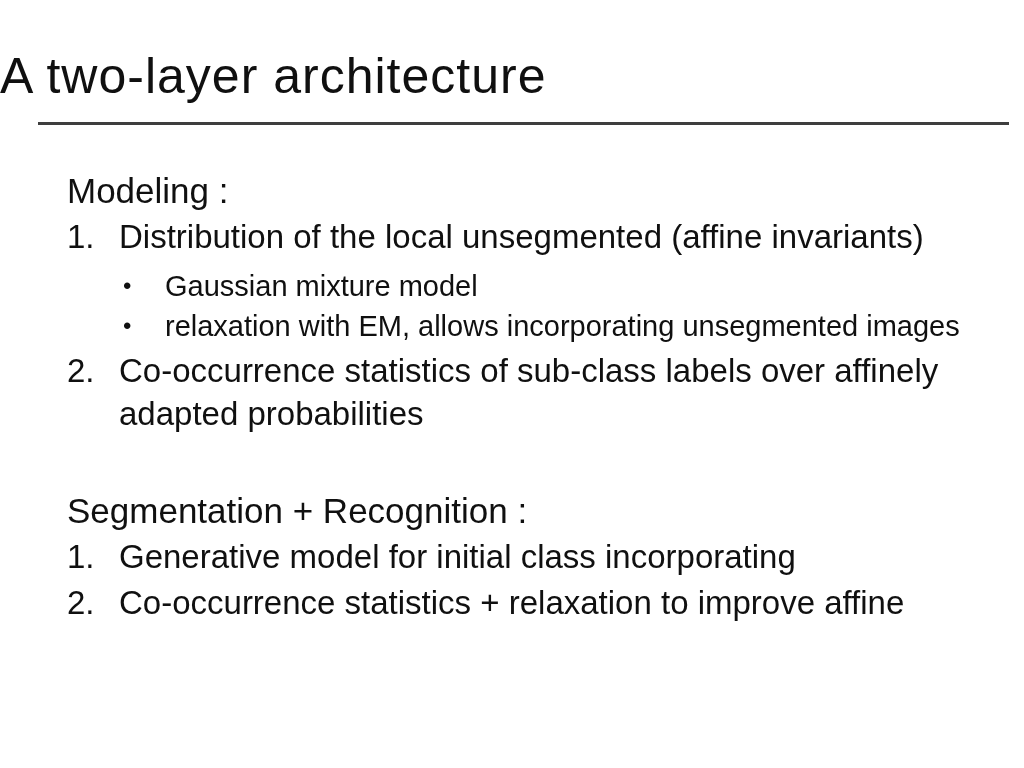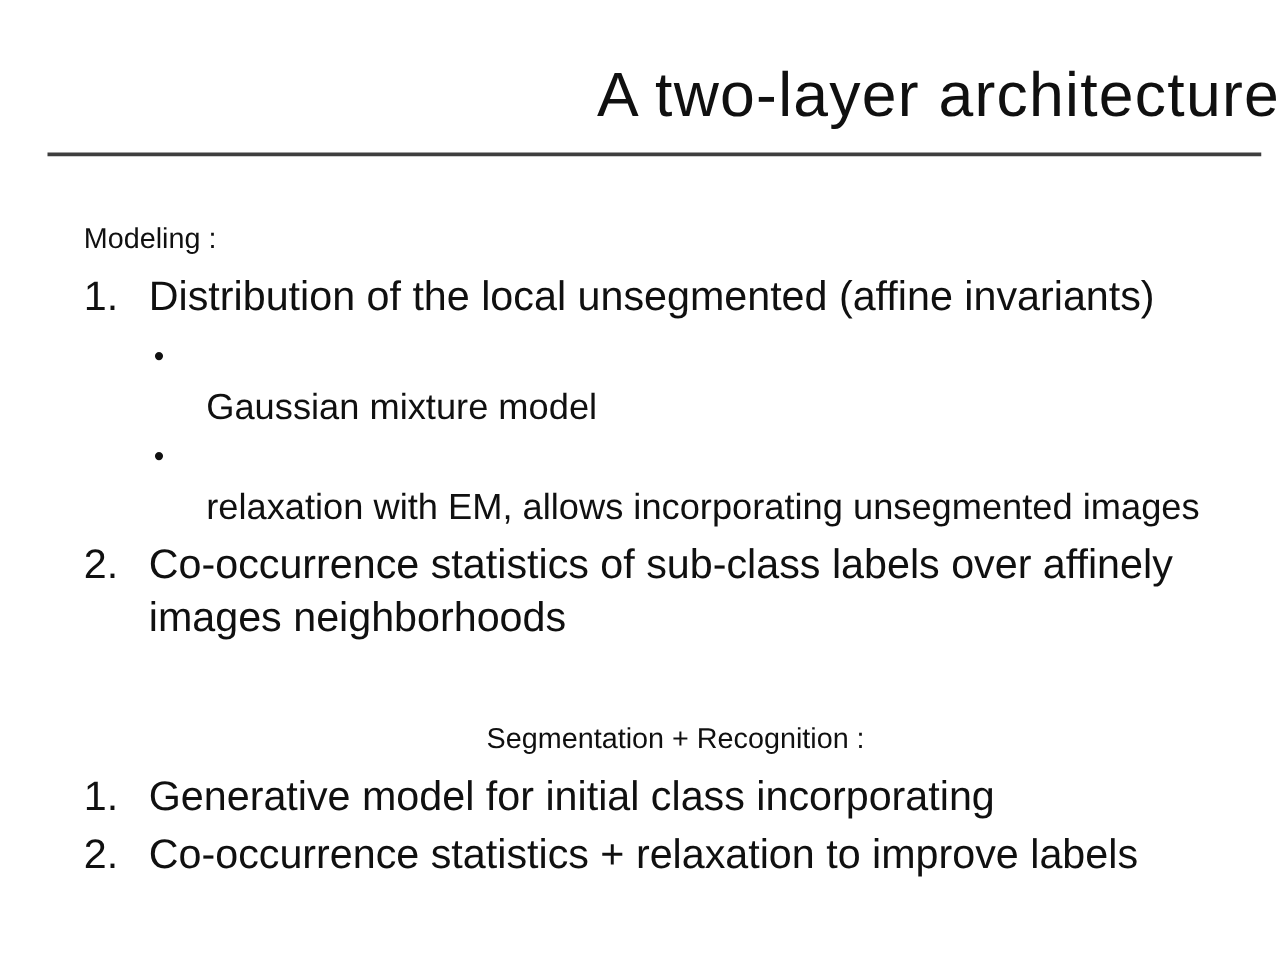--- a/index.html
+++ b/index.html
@@ -11,38 +11,38 @@
     font-family: "Liberation Sans", sans-serif;
     color: #101010;
     overflow: hidden;
   }
   .title {
     margin: 46px 0 0 0;
     font-size: 50px;
     font-weight: 400;
     line-height: 60px;
     letter-spacing: 1px;
-    text-align: right;
+    text-align: left;
     white-space: nowrap;
   }
   .rule {
     margin: 16px 15px 0 38px;
     height: 0;
     border-top: 3px solid #3e3e3e;
   }
   .content {
     padding: 44px 10px 0 67px;
   }
   .heading {
     margin: 0;
-    font-size: 23px;
+    font-size: 35px;
     line-height: 43px;
     white-space: nowrap;
   }
-  .heading.sec2 { margin-top: 54px; text-align: center; }
+  .heading.sec2 { margin-top: 54px; }
   .oli {
     display: flex;
     margin-top: 3px;
     font-size: 33px;
     line-height: 43px;
   }
   .oli .num {
     flex: none;
     width: 52px;
   }
@@ -54,21 +54,21 @@
     margin-left: 56px;
     font-size: 29px;
     line-height: 40px;
   }
   .sub.first { margin-top: 8px; }
   .sub .bullet {
     flex: none;
     width: 42px;
     font-size: 24px;
   }
-  .sub .txt { width: 850px; margin-top: 40px; }
+  .sub .txt { width: 850px; }
 </style>
 </head>
 <body>
 
 <div class="slide">
 
   <h1 class="title">A two-layer architecture</h1>
 
   <div class="rule"></div>
 
@@ -87,32 +87,32 @@
         <span class="txt">Gaussian mixture model</span>
       </div>
 
       <div class="sub">
         <span class="bullet">•</span>
         <span class="txt">relaxation with EM, allows incorporating unsegmented images</span>
       </div>
 
       <div class="oli">
         <span class="num">2.</span>
-        <span class="txt">Co-occurrence statistics of sub-class labels over affinely images neighborhoods</span>
+        <span class="txt">Co-occurrence statistics of sub-class labels over affinely adapted probabilities</span>
       </div>
     </section>
 
     <section>
       <p class="heading sec2">Segmentation + Recognition :</p>
 
       <div class="oli">
         <span class="num">1.</span>
         <span class="txt">Generative model for initial class incorporating</span>
       </div>
 
       <div class="oli">
         <span class="num">2.</span>
-        <span class="txt">Co-occurrence statistics + relaxation to improve labels</span>
+        <span class="txt">Co-occurrence statistics + relaxation to improve affine</span>
       </div>
     </section>
 
   </div>
 </div>
 
 </body></html>

